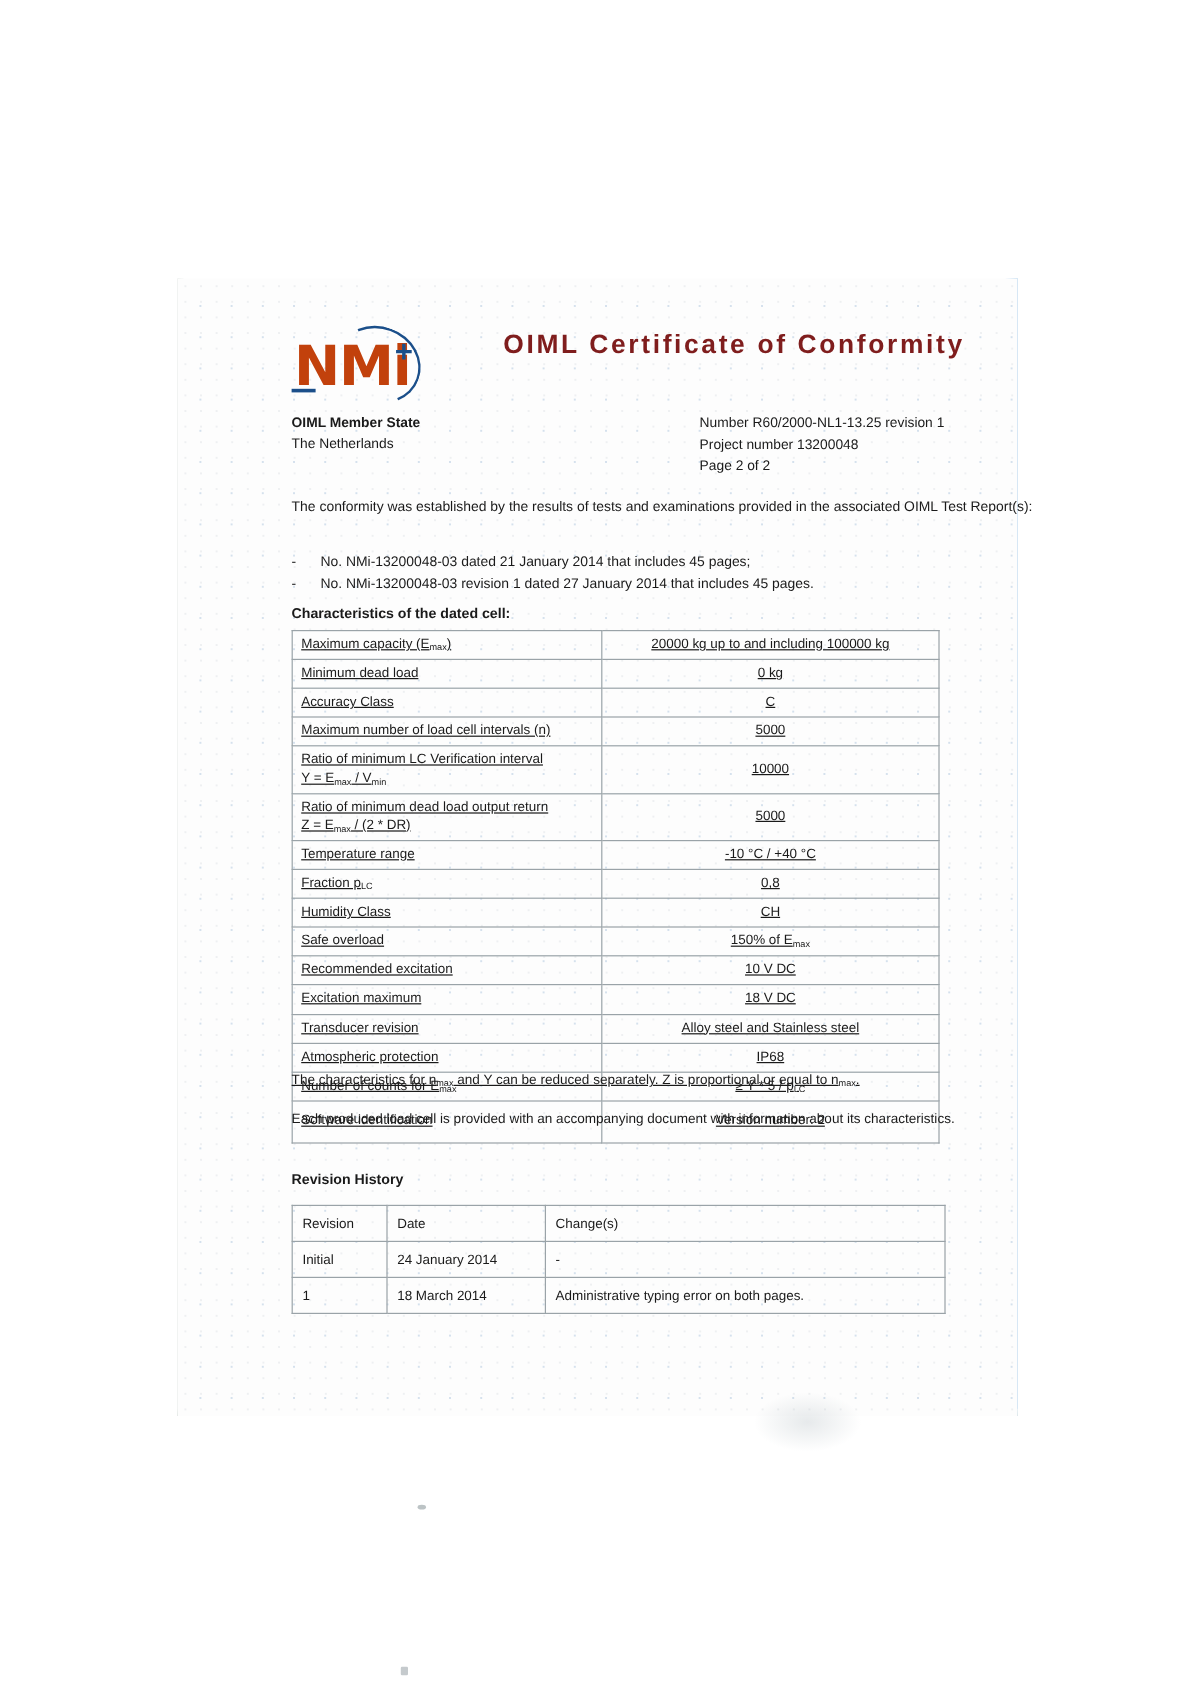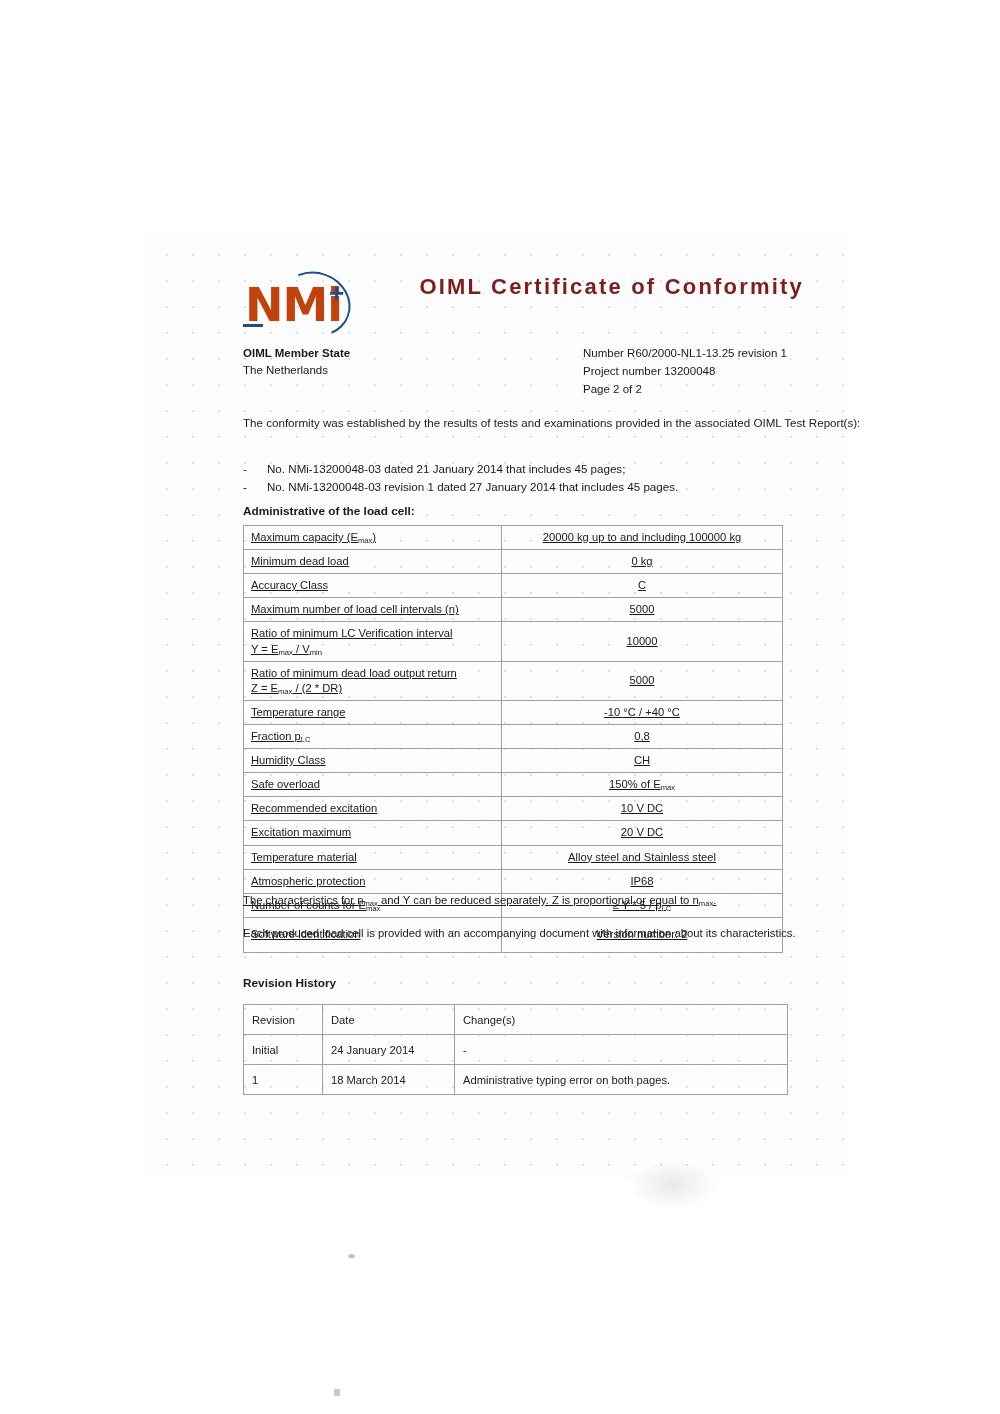--- a/index.html
+++ b/index.html
@@ -306,21 +306,21 @@
       <div class="report-item">
         <span class="report-dash">-</span>
         <span>No. NMi-13200048-03 dated 21 January 2014 that includes 45 pages;</span>
       </div>
       <div class="report-item">
         <span class="report-dash">-</span>
         <span>No. NMi-13200048-03 revision 1 dated 27 January 2014 that includes 45 pages.</span>
       </div>
     </div>
 
-    <div id="char-heading">Administrative of the load cell:</div>
+    <div id="char-heading">Characteristics of the dated cell:</div>
 
     <table id="char-table">
       <tbody>
           <tr>
         <td class="key"><span>Maximum capacity (E</span><sub>max</sub><span>)</span></td>
         <td class="val">20000 kg up to and including 100000 kg</td>
       </tr>
       <tr>
         <td class="key">Minimum dead load</td>
         <td class="val">0 kg</td>
@@ -362,24 +362,24 @@
       <tr>
         <td class="key">Safe overload</td>
         <td class="val"><span>150% of E</span><sub>max</sub></td>
       </tr>
       <tr>
         <td class="key">Recommended excitation</td>
         <td class="val">10 V DC</td>
       </tr>
       <tr>
         <td class="key">Excitation maximum</td>
-        <td class="val">20 V DC</td>
-      </tr>
-      <tr>
-        <td class="key">Temperature material</td>
+        <td class="val">18 V DC</td>
+      </tr>
+      <tr>
+        <td class="key">Transducer revision</td>
         <td class="val">Alloy steel and Stainless steel</td>
       </tr>
       <tr>
         <td class="key">Atmospheric protection</td>
         <td class="val">IP68</td>
       </tr>
       <tr>
         <td class="key"><span>Number of counts for E</span><sub>max</sub></td>
         <td class="val"><span>≥ Y * 5 / p</span><sub>LC</sub></td>
       </tr>

